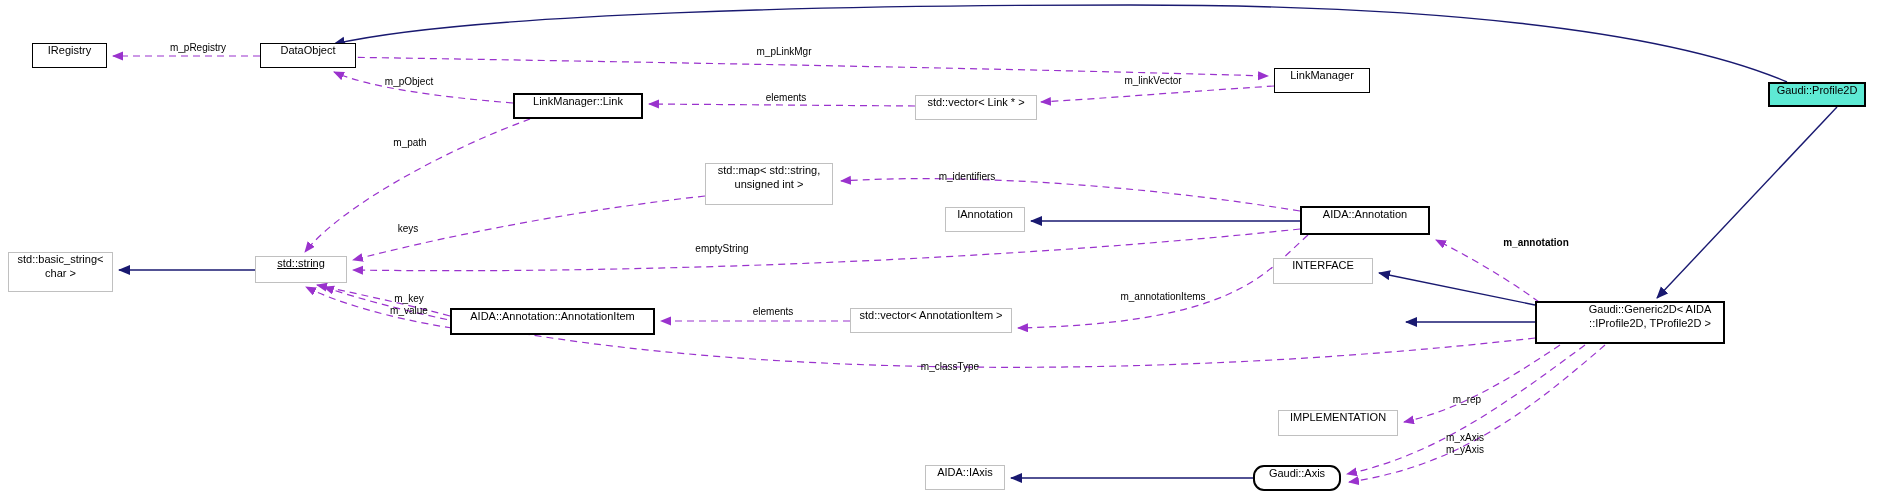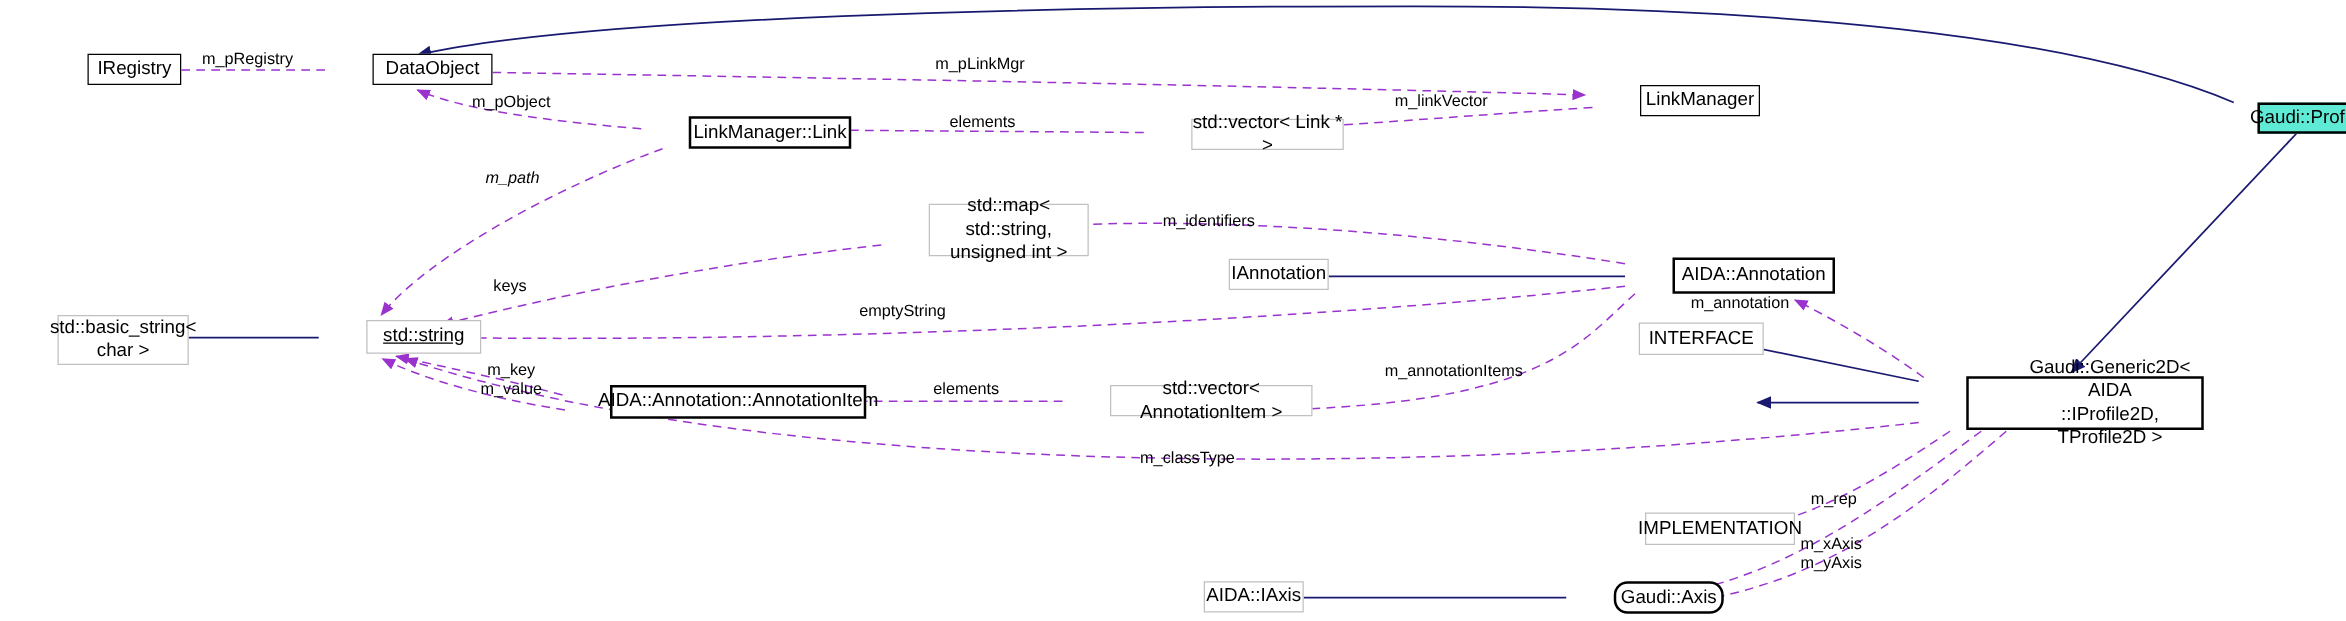--- a/index.html
+++ b/index.html
@@ -3,27 +3,27 @@
 <meta charset="utf-8">
 <style>
   html,body{margin:0;padding:0;background:#ffffff;}
   .canvas{position:relative;width:1877px;height:497px;background:#ffffff;overflow:hidden;
           font-family:"Liberation Sans", sans-serif;color:#000;}
   svg.wires{position:absolute;left:0;top:0;}
   .edge{fill:none;stroke-width:1.2px;}
   .solid{stroke-width:1.4px;}
   .dashed{stroke-dasharray:7 5;}
   .node{position:absolute;box-sizing:border-box;background:#ffffff;display:flex;
-        align-items:center;justify-content:center;text-align:center;
-        font-size:15px;line-height:1.25;white-space:pre-line;cursor:default;margin-left:38px;}
+        justify-content:center;text-align:center;
+        font-size:11px;line-height:1.25;white-space:pre-line;cursor:default;}
   .thin{border:1px solid #000000;}
   .bold{border:2px solid #000000;}
   .ext{border:1px solid #c0c0c0;}
   .focus{background:#5eead4;}
-  .edge-label{position:absolute;transform:translate(-50%,-50%);font-size:13px;
+  .edge-label{position:absolute;transform:translate(-50%,-50%);font-size:10px;
               line-height:1.15;white-space:pre-line;text-align:center;}
 </style>
 </head>
 <body>
 
 <div class="canvas">
 
   <svg class="wires" width="1877" height="497" viewBox="0 0 1877 497">
     <defs>
       <marker id="ah-n" markerUnits="userSpaceOnUse" markerWidth="14" markerHeight="12" refX="11" refY="5" orient="auto">
@@ -82,25 +82,25 @@
   <div class="node ext" style="left:850px;top:308px;width:162px;height:25px;"><span>std::vector&lt; AnnotationItem &gt;</span></div>
   <div class="node ext" style="left:1278px;top:410px;width:120px;height:26px;"><span>IMPLEMENTATION</span></div>
   <div class="node ext" style="left:925px;top:465px;width:80px;height:25px;"><span>AIDA::IAxis</span></div>
   <div class="node bold" style="left:1253px;top:465px;width:88px;height:26px;border-radius:11px;"><span>Gaudi::Axis</span></div>
 
   <div class="edge-label" style="left:198px;top:48px;">m_pRegistry</div>
   <div class="edge-label" style="left:784px;top:52px;">m_pLinkMgr</div>
   <div class="edge-label" style="left:409px;top:82px;">m_pObject</div>
   <div class="edge-label" style="left:1153px;top:81px;">m_linkVector</div>
   <div class="edge-label" style="left:786px;top:98px;">elements</div>
-  <div class="edge-label" style="left:410px;top:143px;font-style:italic;">m_path</div>
+  <div class="edge-label" style="left:410px;top:143px;">m_path</div>
   <div class="edge-label" style="left:408px;top:229px;">keys</div>
   <div class="edge-label" style="left:967px;top:177px;">m_identifiers</div>
   <div class="edge-label" style="left:722px;top:249px;">emptyString</div>
-  <div class="edge-label" style="left:1392px;top:243px;">m_annotation</div>
+  <div class="edge-label" style="left:1536px;top:243px;font-weight:bold;">m_annotation</div>
   <div class="edge-label" style="left:1163px;top:297px;">m_annotationItems</div>
   <div class="edge-label" style="left:409px;top:304px;">m_key
 m_value</div>
   <div class="edge-label" style="left:773px;top:312px;">elements</div>
   <div class="edge-label" style="left:950px;top:367px;">m_classType</div>
   <div class="edge-label" style="left:1467px;top:400px;">m_rep</div>
   <div class="edge-label" style="left:1465px;top:443px;">m_xAxis
 m_yAxis</div>
 
 </div>

